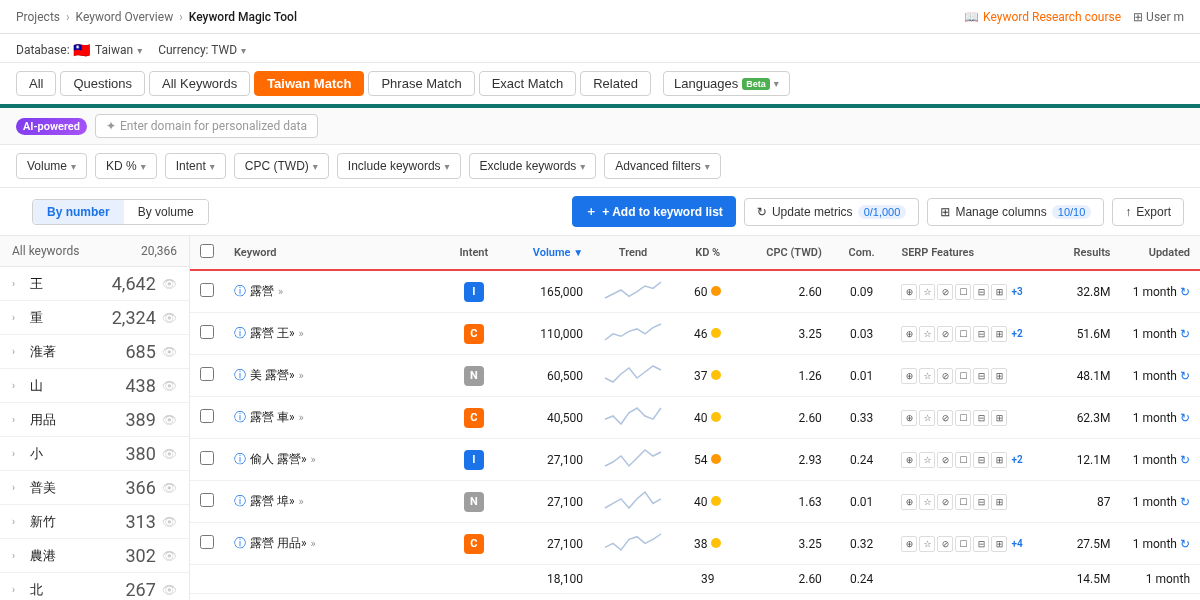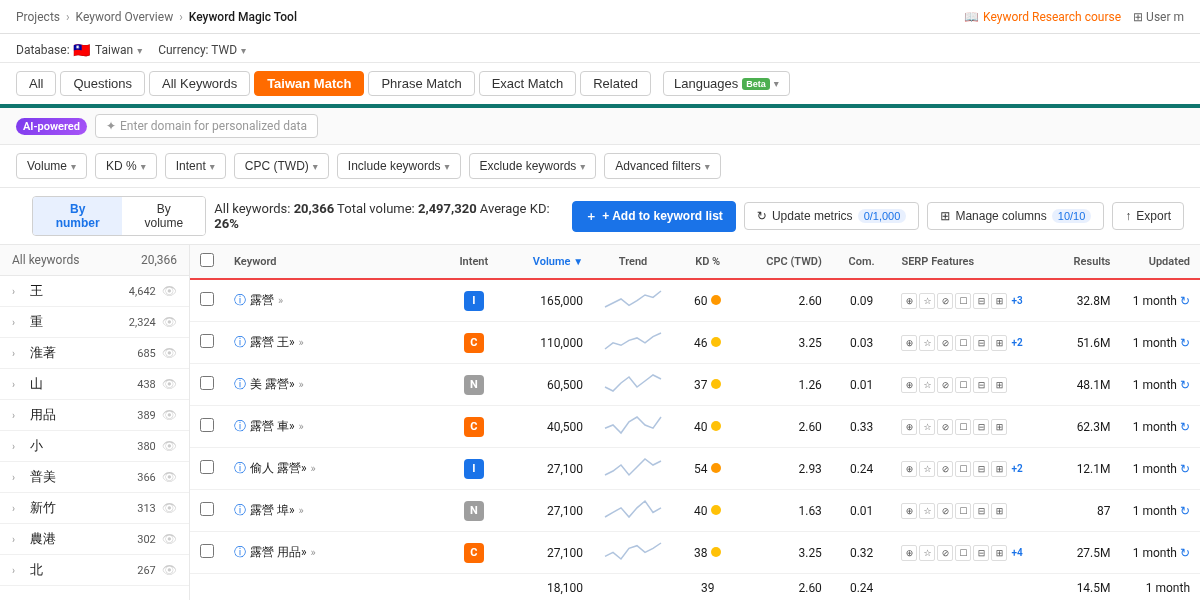--- a/index.html
+++ b/index.html
@@ -50,21 +50,21 @@
 
     .main-content { display: flex; height: calc(600px - 230px); overflow: hidden; }
     
     .sidebar { width: 190px; border-right: 1px solid #e8e8e8; overflow-y: auto; flex-shrink: 0; }
     .sidebar-header { display: flex; justify-content: space-between; padding: 8px 12px; font-size: 12px; color: #666; background: #fafafa; border-bottom: 1px solid #e8e8e8; }
     .sidebar-item { display: flex; align-items: center; justify-content: space-between; padding: 6px 12px; cursor: pointer; border-bottom: 1px solid #f0f0f0; }
     .sidebar-item-left { display: flex; align-items: center; gap: 8px; }
     .expand-icon { color: #999; font-size: 10px; width: 10px; }
     .sidebar-kw { font-size: 13px; color: #1a1a1a; }
     .sidebar-right { display: flex; align-items: center; gap: 6px; }
-    .sidebar-count { font-size: 11px; color: #555; }
+    .sidebar-count { font-size: 18px; color: #555; }
     .eye-icon { color: #ccc; font-size: 12px; cursor: pointer; }
 
     .table-area { flex: 1; overflow: auto; }
     table { width: 100%; border-collapse: collapse; font-size: 12px; }
     thead { position: sticky; top: 0; background: #fafafa; z-index: 10; }
     th { padding: 8px 10px; text-align: left; font-weight: 600; color: #555; border-bottom: 2px solid #ef4444; white-space: nowrap; font-size: 11px; }
     th.sortable { cursor: pointer; }
     td { padding: 7px 10px; border-bottom: 1px solid #f0f0f0; vertical-align: middle; }
     .th-vol { color: #1a73e8; }
     .sort-arrow { color: #1a73e8; font-size: 10px; }
@@ -193,30 +193,20 @@
     <span>Advanced filters</span>
     <span class="chevron">▾</span>
   </button>
 </div>
 
 <div class="toolbar">
   <div class="toolbar-left">
     <div class="sort-group">
       <button class="sort-btn active">By number</button>
       <button class="sort-btn">By volume</button>
-    </div>
-    <div class="stats-text">
-      <span>All keywords:</span>
-      <strong>20,366</strong>
-      <span> </span>
-      <span>Total volume:</span>
-      <strong>2,497,320</strong>
-      <span> </span>
-      <span>Average KD:</span>
-      <strong>26%</strong>
     </div>
   </div>
   <div class="toolbar-right">
     <button class="action-btn primary">
       <span>＋</span>
       <span>+ Add to keyword list</span>
     </button>
     <button class="action-btn">
       <span>↻</span>
       <span>Update metrics</span>

